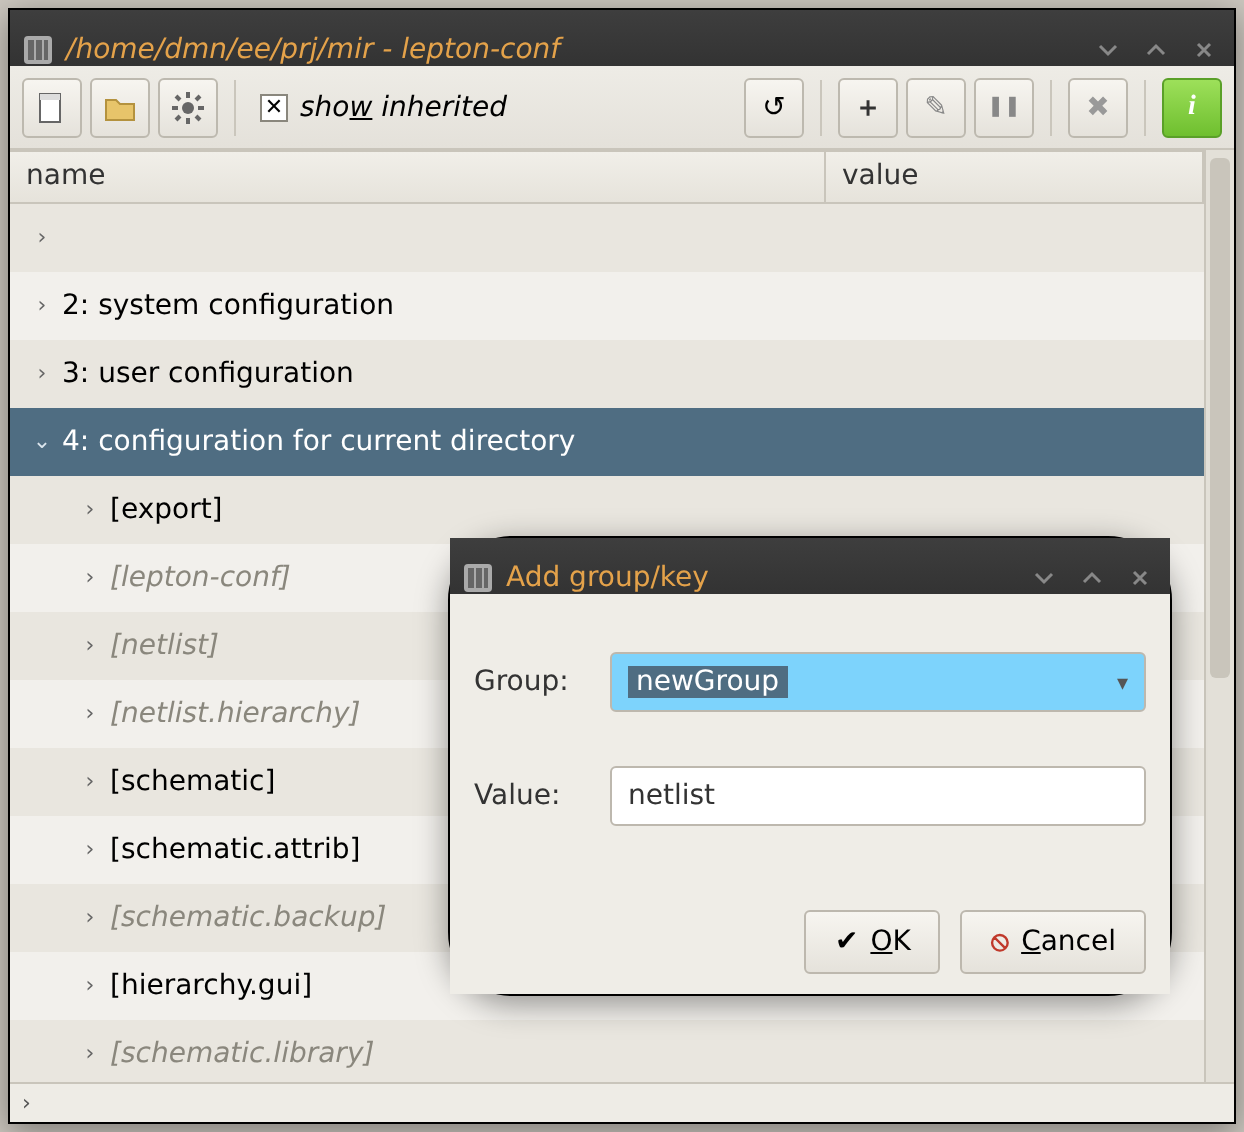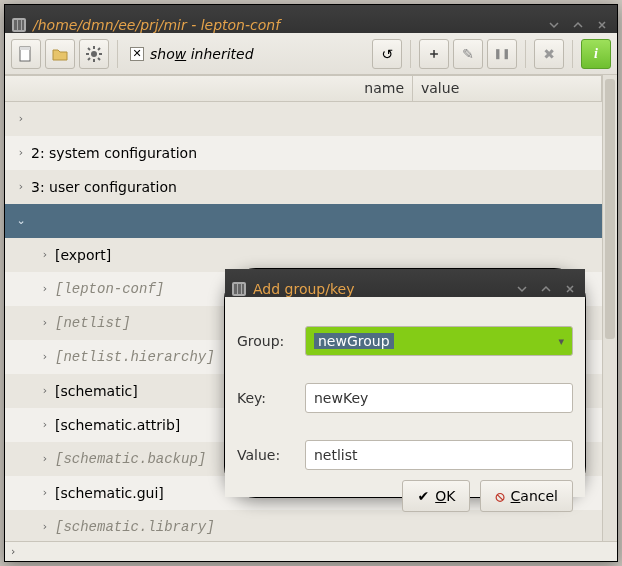--- a/index.html
+++ b/index.html
@@ -16,46 +16,46 @@
   .tbar-sep { width:1px; height:28px; background:#cac6bc; margin:0 4px; }
   .chk { display:flex; align-items:center; gap:6px; cursor:pointer; user-select:none; padding:0 4px; }
   .chk .box { width:14px; height:14px; border:1px solid #8a877d; background:#fff; display:flex; align-items:center; justify-content:center; font-size:11px; }
   .chk .txt { font-style: italic; }
   .chk .mnemonic { text-decoration: underline; }
   .toolbar-spacer { flex:1; }
   .treewrap { flex:1; display:flex; overflow:hidden; position:relative; }
   .tree { flex:1; overflow:hidden; border-top:1px solid #c9c5bb; background:#fff; }
   .tree-header { display:flex; height:26px; border-bottom:1px solid #c9c5bb; background: linear-gradient(#f1efe9,#e6e3db); }
   .tree-header .col { padding:4px 8px; border-right:1px solid #c9c5bb; color:#333; font-size:14px; }
-  .tree-header .col-name { width: 408px; text-align: right; }
+  .tree-header .col-name { width: 408px; }
   .tree-header .col-value { flex:1; }
   .tree-body { position:relative; }
   .row { height:34px; display:flex; align-items:center; padding-left:6px; gap:4px; border-bottom:1px solid rgba(0,0,0,0); }
   .row:nth-child(even){ background:#f2f0ec; }
   .row:nth-child(odd){ background:#e9e6df; }
   .row.selected { background:#4f6d82; color:#fff; }
   .row .expander { width:12px; color:#666; font-size:11px; display:inline-block; text-align:center; cursor:pointer; }
   .row.selected .expander { color:#dce6ee; }
   .row .label { white-space:nowrap; }
-  .row .muted { color:#8a877d; font-style:italic;font-family:Liberation Mono, monospace; }
+  .row .muted { color:#8a877d; font-style:italic; }
   .indent-1 { padding-left: 10px; }
   .indent-2 { padding-left: 34px; }
   .vscroll { width:15px; background:#e3e0d8; border-left:1px solid #c9c5bb; position:relative; }
   .vscroll .thumb { position:absolute; left:2px; right:2px; top:4px; height:260px; background:#c9c5bb; border-radius:3px; }
   .statusbar { height:20px; border-top:1px solid #c9c5bb; background:#eeece6; display:flex; align-items:center; padding:0 6px; color:#555; font-size:12px; }
   .statusbar .chevron { font-size:11px; }
 
   
   .dialog { left: 224px; top: 268px; width: 362px; height: 230px; z-index: 20; border-radius: 32px; }
   .dialog .titlebar .title { font-style: normal; }
   .dlg-client { position:absolute; left:0; top:28px; right:0; bottom:0; background:#efede7; padding:12px 12px 10px 12px; display:flex; flex-direction:column; gap:10px; }
   .form-row { display:flex; align-items:center; gap:10px;margin-top:17px; }
   .form-row .lbl { width:58px; color:#333; }
   .field { flex:1; height:30px; border:1px solid #bdb8ae; border-radius:3px; background:#fff; display:flex; align-items:center; padding:0 8px; color:#333; }
-  .field.combo { background:#84cc16; position:relative; }
+  .field.combo { background:#7dd3fc; position:relative; }
   .field.combo .sel { background:#4f6d82; color:#fff; padding:0 4px; }
   .field.combo .caret { position:absolute; right:8px; color:#555; font-size:11px; }
   .dlg-buttons { display:flex; justify-content:flex-end; gap:10px; margin-top:auto; }
   .btn { height:32px; padding:0 14px; border:1px solid #bdb8ae; border-radius:3px; background:linear-gradient(#f7f5f0,#e5e2db); display:flex; align-items:center; gap:6px; cursor:pointer; }
   .btn .mnemonic { text-decoration: underline; }
   .btn .ok-mark { font-weight:bold; }
   .btn .cancel-mark { color:#c0392b; font-weight:bold; }
 
   
   svg { display:block; }
@@ -160,20 +160,21 @@
             <div class="row indent-1">
               <span class="expander">›</span>
               <span class="label">2: system configuration</span>
             </div>
             <div class="row indent-1">
               <span class="expander">›</span>
               <span class="label">3: user configuration</span>
             </div>
             <div class="row indent-1 selected">
               <span class="expander">⌄</span>
+              <span class="label">4: configuration for current directory</span>
             </div>
             <div class="row indent-2">
               <span class="expander">›</span>
               <span class="label">[export]</span>
             </div>
             <div class="row indent-2">
               <span class="expander">›</span>
               <span class="label muted">[lepton-conf]</span>
             </div>
             <div class="row indent-2">
@@ -191,21 +192,21 @@
             <div class="row indent-2">
               <span class="expander">›</span>
               <span class="label">[schematic.attrib]</span>
             </div>
             <div class="row indent-2">
               <span class="expander">›</span>
               <span class="label muted">[schematic.backup]</span>
             </div>
             <div class="row indent-2">
               <span class="expander">›</span>
-              <span class="label">[schematic.gui]</span>
+              <span class="label">[hierarchy.gui]</span>
             </div>
             <div class="row indent-2">
               <span class="expander">›</span>
               <span class="label muted">[schematic.library]</span>
             </div>
           </div>
       </div>
       <div class="vscroll">
         <div class="thumb"></div>
       </div>
@@ -246,26 +247,20 @@
   </div>
   <div class="dlg-client">
     <div class="form-row">
       <span class="lbl">Group:</span>
       <div class="field combo">
         <span class="sel">newGroup</span>
         <span class="caret">▾</span>
       </div>
     </div>
     <div class="form-row">
-      <span class="lbl">Key:</span>
-      <div class="field">
-        <span>newKey</span>
-      </div>
-    </div>
-    <div class="form-row">
       <span class="lbl">Value:</span>
       <div class="field">
         <span>netlist</span>
       </div>
     </div>
     <div class="dlg-buttons">
       <div class="btn">
         <span class="ok-mark">✔</span>
         <span><span class="mnemonic">O</span><span>K</span></span>
       </div>

